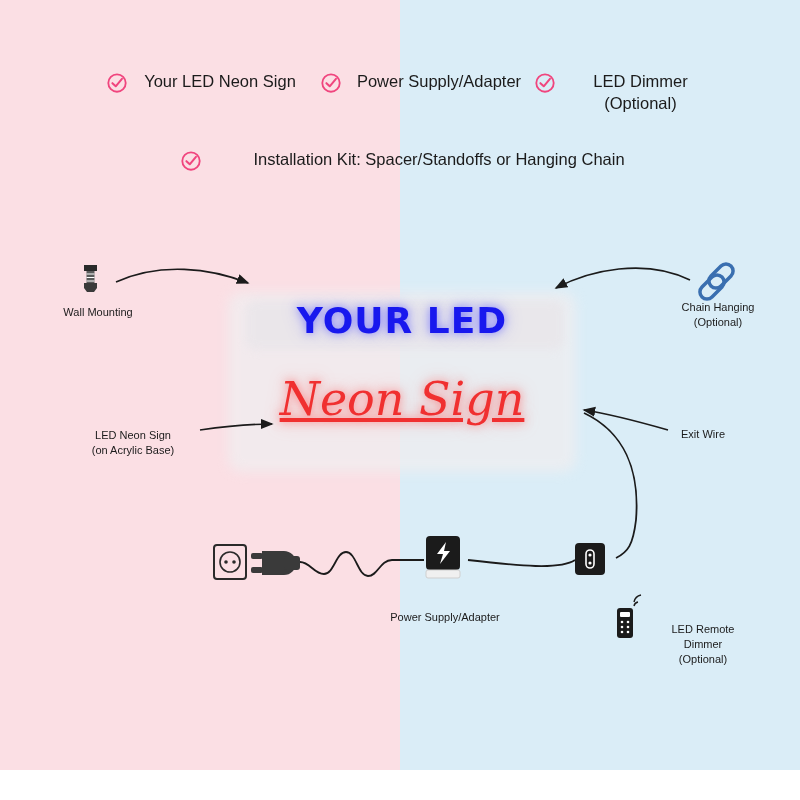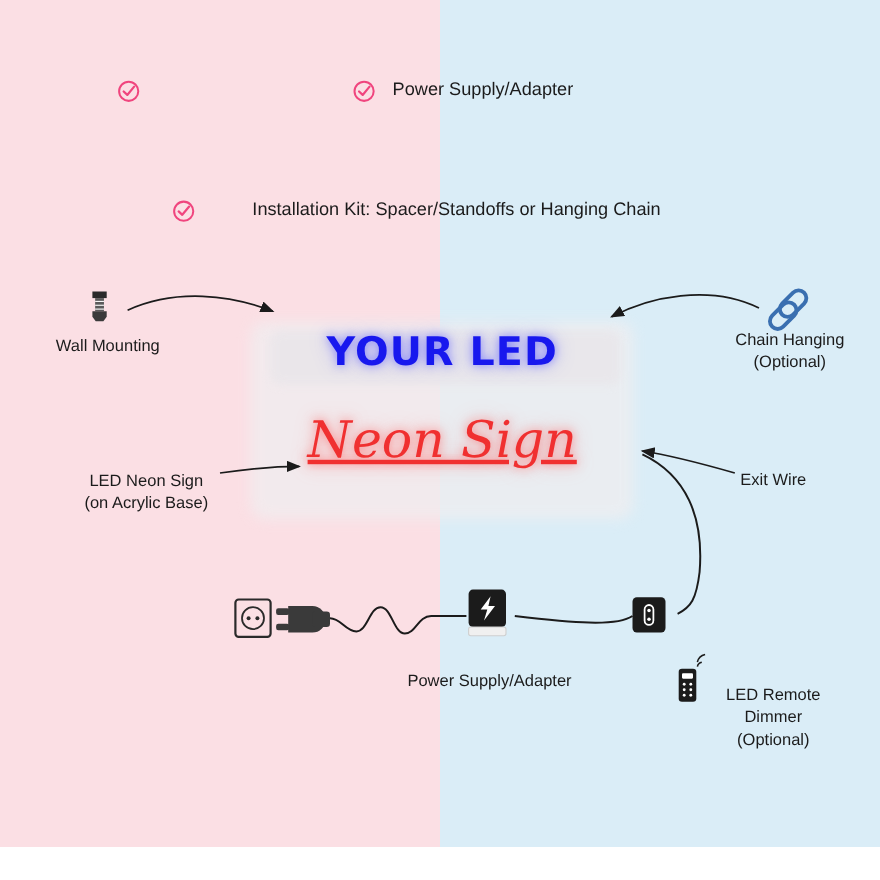--- a/index.html
+++ b/index.html
@@ -101,21 +101,21 @@
     font-style: italic;
     font-size: 46px;
     color: #f03030;
     text-shadow: 0 0 9px rgba(255,90,90,0.65), 0 0 18px rgba(255,120,120,0.45);
     text-decoration: underline;
   }
 
   
   .anno {
     position: absolute;
-    font-size: 15px;
+    font-size: 11px;
     color: #1b1b1b;
     text-align: center;
     line-height: 1.35;
     font-family: "Liberation Sans", sans-serif;
   }
 
   
   svg.overlay {
     position: absolute;
     left: 0; top: 0;
@@ -133,34 +133,44 @@
   <div class="bg-right"></div>
   <div class="bg-bottom"></div>
 
   <div class="check-row" style="left:106px; top:70px; width:200px;">
     <span class="check-icon">
       <svg viewBox="0 0 24 24" width="22" height="22">
         <circle cx="12" cy="12" r="9.5" fill="none" stroke="#f0457e" stroke-width="2"></circle>
         <path d="M7 12.2 L10.6 15.6 L17.4 7.4" fill="none" stroke="#f0457e" stroke-width="2.2" stroke-linecap="round" stroke-linejoin="round"></path>
       </svg>
     </span>
+    <span class="check-label" style="width:168px; margin-left:8px;">Your LED Neon Sign</span>
   </div>
 
   <div class="check-row" style="left:320px; top:70px; width:210px;">
     <span class="check-icon">
       <svg viewBox="0 0 24 24" width="22" height="22">
         <circle cx="12" cy="12" r="9.5" fill="none" stroke="#f0457e" stroke-width="2"></circle>
         <path d="M7 12.2 L10.6 15.6 L17.4 7.4" fill="none" stroke="#f0457e" stroke-width="2.2" stroke-linecap="round" stroke-linejoin="round"></path>
       </svg>
     </span>
     <span class="check-label" style="width:178px; margin-left:8px;">Power Supply/Adapter</span>
   </div>
 
-
-  <div class="check-row" style="left:156px; top:148px; width:490px;margin-top:31px;">
+  <div class="check-row" style="left:534px; top:70px; width:185px;">
+    <span class="check-icon">
+      <svg viewBox="0 0 24 24" width="22" height="22">
+        <circle cx="12" cy="12" r="9.5" fill="none" stroke="#f0457e" stroke-width="2"></circle>
+        <path d="M7 12.2 L10.6 15.6 L17.4 7.4" fill="none" stroke="#f0457e" stroke-width="2.2" stroke-linecap="round" stroke-linejoin="round"></path>
+      </svg>
+    </span>
+    <span class="check-label" style="width:153px; margin-left:8px;">LED Dimmer (Optional)</span>
+  </div>
+
+  <div class="check-row" style="left:180px; top:148px; width:490px;">
     <span class="check-icon">
       <svg viewBox="0 0 24 24" width="22" height="22">
         <circle cx="12" cy="12" r="9.5" fill="none" stroke="#f0457e" stroke-width="2"></circle>
         <path d="M7 12.2 L10.6 15.6 L17.4 7.4" fill="none" stroke="#f0457e" stroke-width="2.2" stroke-linecap="round" stroke-linejoin="round"></path>
       </svg>
     </span>
     <span class="check-label" style="width:458px; margin-left:8px;">Installation Kit: Spacer/Standoffs or Hanging Chain</span>
   </div>
 
   <div class="neon-halo"></div>

